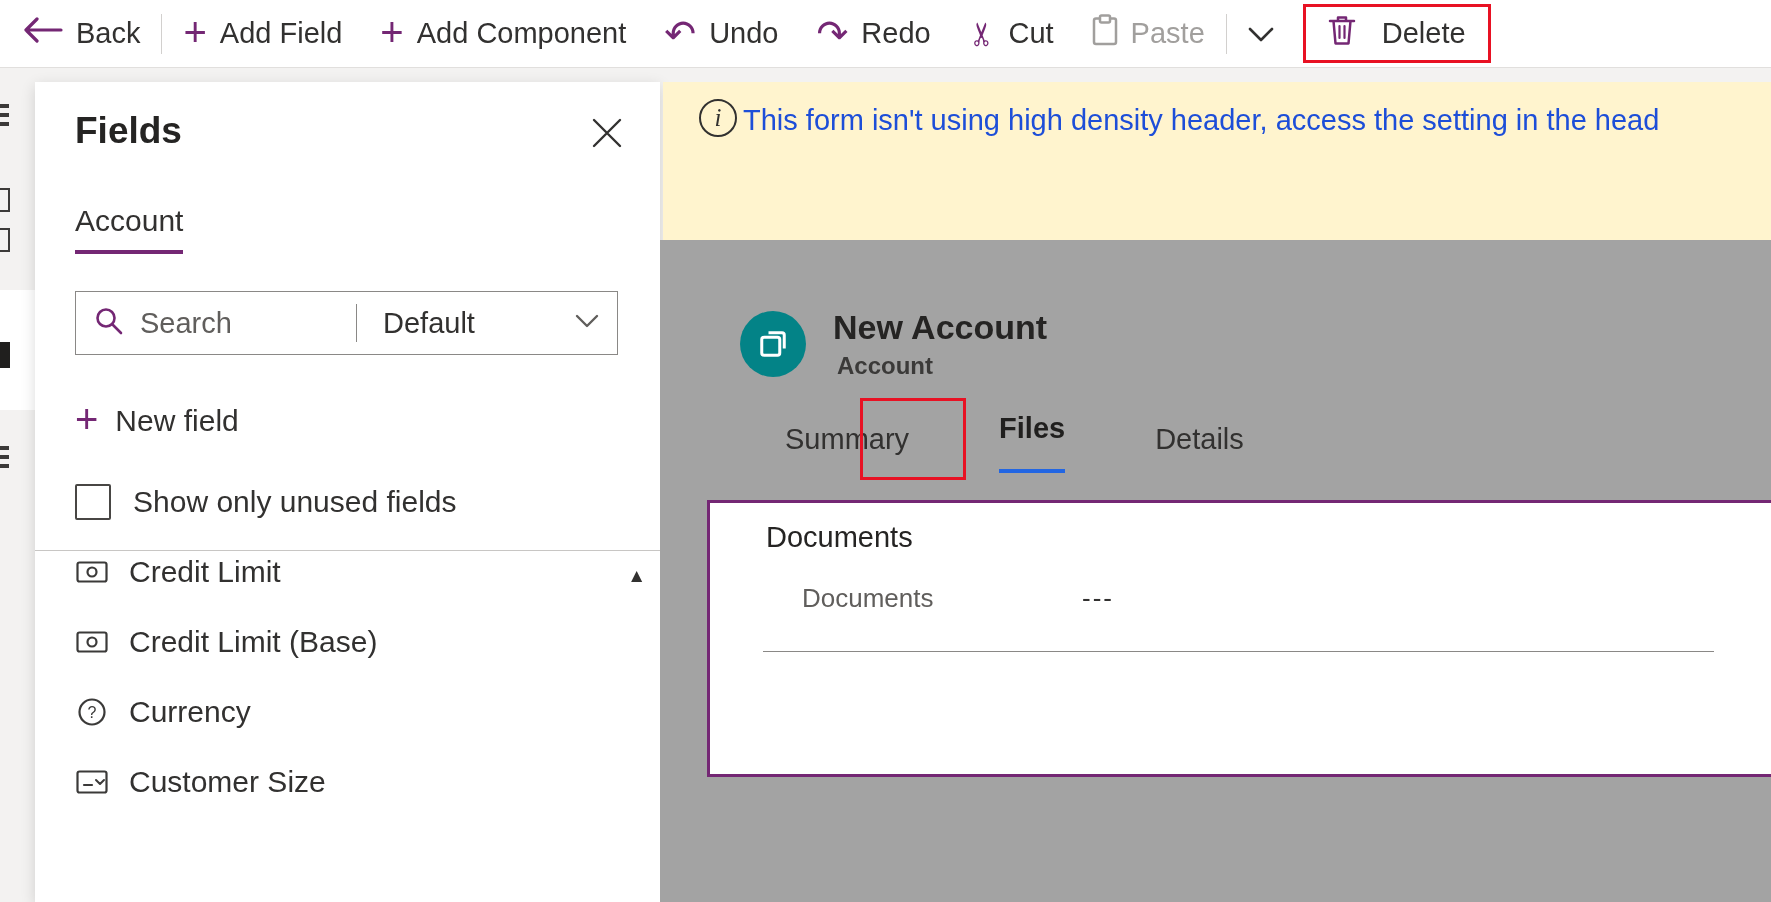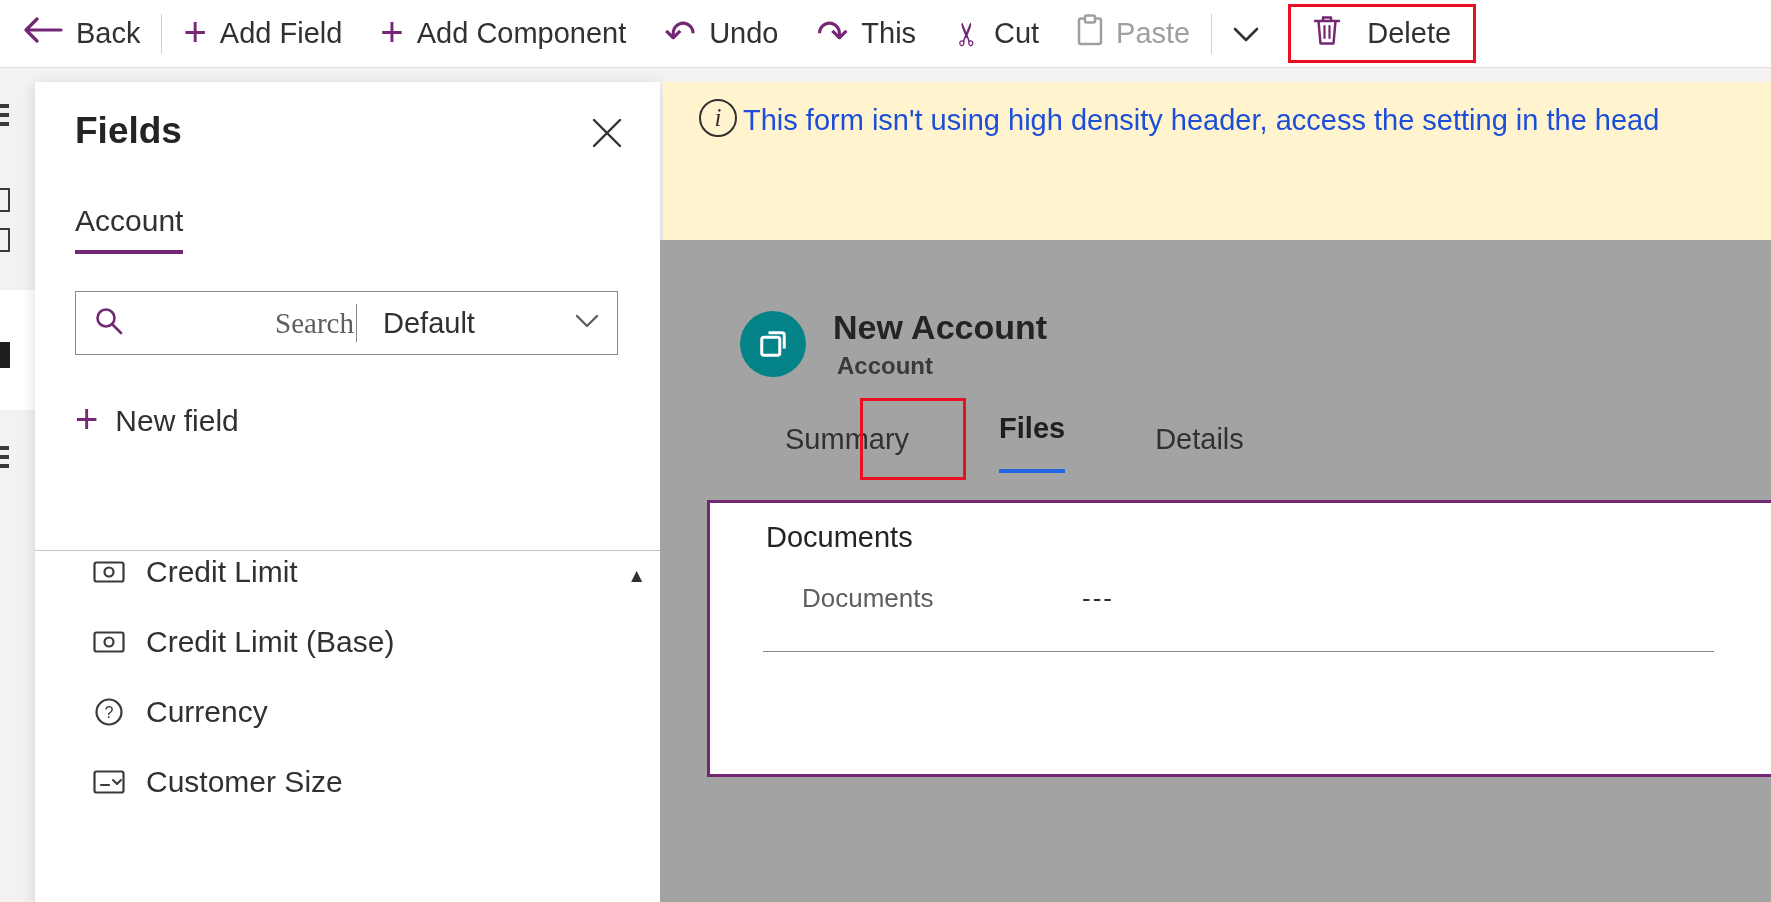--- a/index.html
+++ b/index.html
@@ -43,35 +43,35 @@
   .panel-close { position:absolute; right:36px; top:34px; width:34px; height:34px; cursor:pointer; }
   .entity-tab {
     position:absolute; left:40px; top:122px; font-size:30px; color:#323130;
     padding-bottom:12px; border-bottom:4px solid #742774; cursor:pointer;
   }
   .search-box {
     position:absolute; left:40px; top:209px; width:543px; height:64px;
     border:1px solid #8a8886; background:#fff; display:flex; align-items:center; padding:0 18px;
   }
   .search-box input {
-    border:none; outline:none; font-size:29px; font-family:Liberation Serif, serif;
-    color:#323130; width:218px; margin-left:14px; background:transparent;text-align:right;
+    border:none; outline:none; font-size:29px; font-family:Liberation Sans, sans-serif;
+    color:#323130; width:218px; margin-left:14px; background:transparent;
   }
   .search-box input::placeholder { color:#605e5c; }
   .search-divider { width:1px; height:38px; background:#8a8886; }
   .filter-value { font-size:29px; color:#323130; margin-left:26px; flex:1; cursor:pointer; }
   .filter-chevron { margin-left:auto; cursor:pointer; }
 
   .new-field { position:absolute; left:40px; top:322px; display:flex; align-items:center; gap:17px; font-size:30px; cursor:pointer; }
   .unused-row { position:absolute; left:40px; top:402px; display:flex; align-items:center; gap:22px; font-size:30px; }
   .checkbox { width:36px; height:36px; border:2px solid #484644; border-radius:2px; background:#fff; cursor:pointer; }
 
   .field-list {
     position:absolute; left:0; right:0; top:468px; bottom:0;
-    border-top:1px solid #c8c6c4; overflow:hidden;padding-left:17px;
+    border-top:1px solid #c8c6c4; overflow:hidden;
   }
   .field-row { display:flex; align-items:center; gap:20px; height:70px; padding-left:40px; font-size:30px; cursor:pointer; }
   .field-row:first-child { margin-top:-14px; }
   .field-icon { width:34px; display:flex; justify-content:center; }
   .scroll-arrow { position:absolute; right:14px; top:14px; font-size:19px; color:#323130; cursor:pointer; }
 
   
   .banner { position:absolute; left:663px; top:82px; width:1108px; height:158px; background:#fff4ce; }
   .info-icon {
     position:absolute; left:36px; top:17px; width:38px; height:38px; border:2.5px solid #323130; border-radius:50%;
@@ -131,21 +131,21 @@
     <div class="tb-item">
       <span class="plus">+</span>
       <span>Add Component</span>
     </div>
     <div class="tb-item">
       <span class="uglyph">↶</span>
       <span>Undo</span>
     </div>
     <div class="tb-item">
       <span class="uglyph">↷</span>
-      <span>This</span>
+      <span>Redo</span>
     </div>
     <div class="tb-item">
       <span class="scissors">✂</span>
       <span>Cut</span>
     </div>
     <div class="tb-item disabled">
       <span>
         <svg width="26" height="32" viewBox="0 0 26 32">
             <rect x="2" y="4.5" width="22" height="25.5" rx="2" fill="none" stroke="#a19f9d" stroke-width="2.5"></rect>
             <rect x="8" y="1.5" width="10" height="7" rx="1.5" fill="#fff" stroke="#a19f9d" stroke-width="2.5"></rect>
@@ -207,20 +207,24 @@
             <path d="M2 2 L12 12 L22 2" stroke="#605e5c" stroke-width="2.4" fill="none" stroke-linecap="round" stroke-linejoin="round"></path>
           </svg>
       </span>
     </div>
 
     <div class="new-field">
       <span class="plus">+</span>
       <span>New field</span>
     </div>
 
+    <div class="unused-row">
+      <div class="checkbox"></div>
+      <span>Show only unused fields</span>
+    </div>
 
     <div class="field-list">
       <div class="field-row">
         <span class="field-icon">
           <svg width="32" height="22" viewBox="0 0 32 22">
               <rect x="1.5" y="1.5" width="29" height="19" rx="2" fill="none" stroke="#3b3a39" stroke-width="2.2"></rect>
               <circle cx="16" cy="11" r="4.5" fill="none" stroke="#3b3a39" stroke-width="2.2"></circle>
             </svg>
         </span>
         <span>Credit Limit</span>

